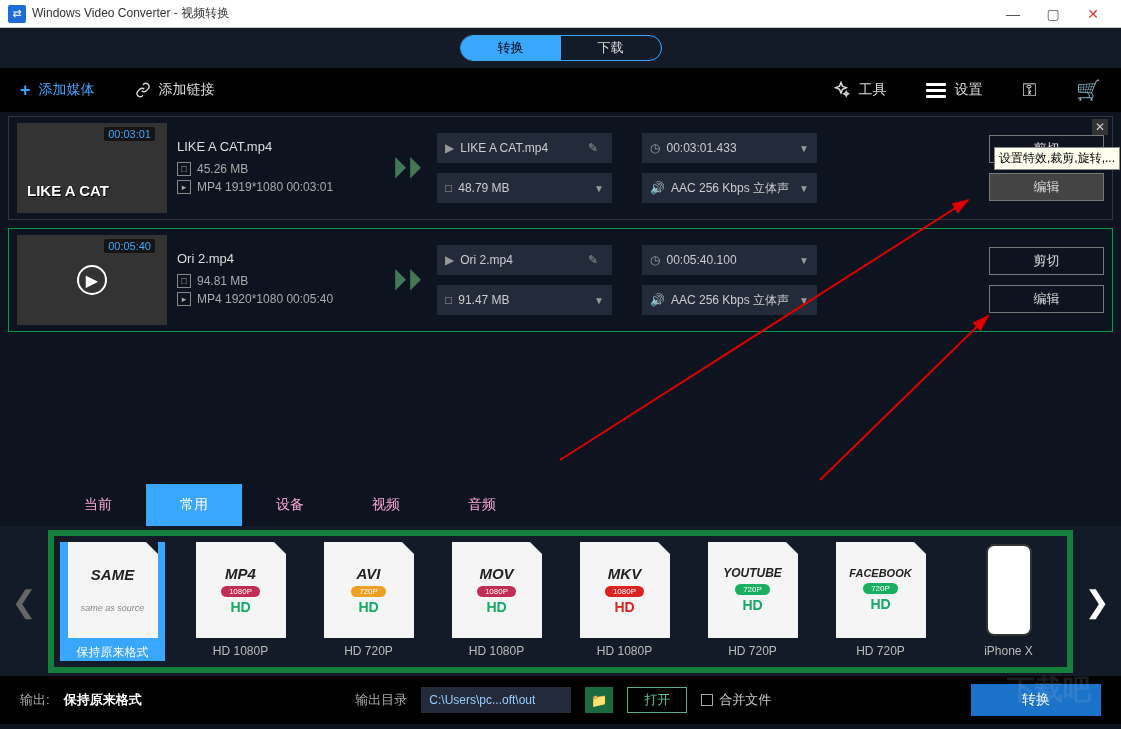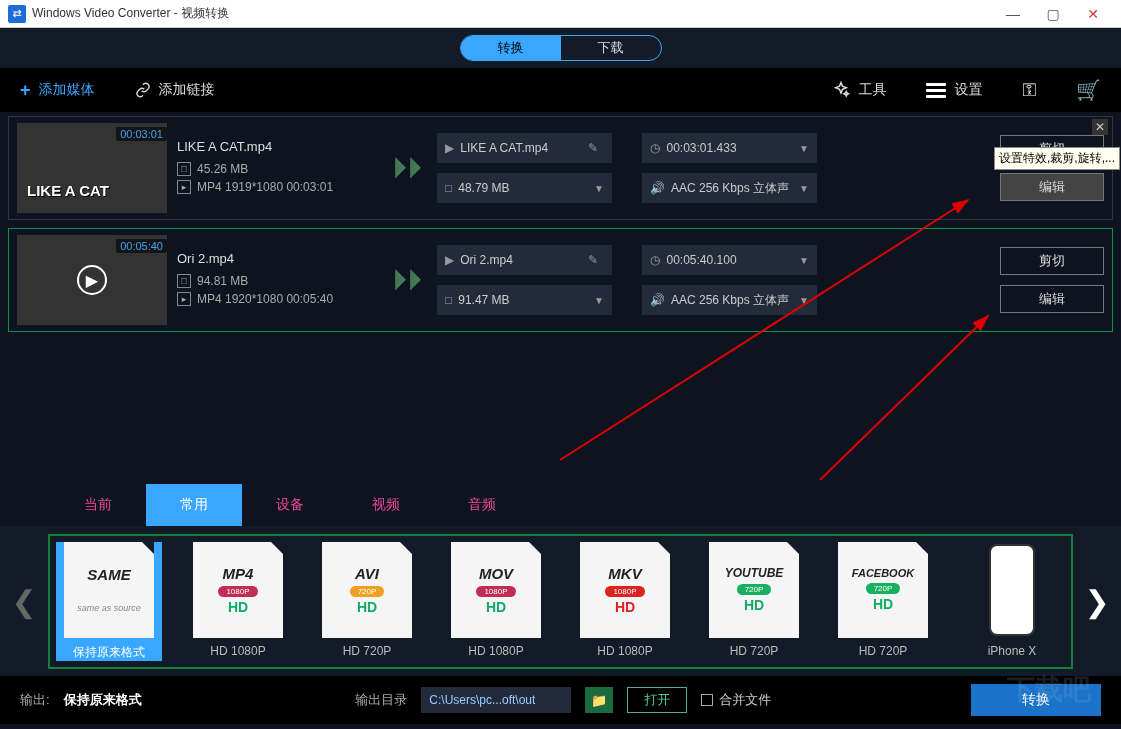--- a/index.html
+++ b/index.html
@@ -28,55 +28,55 @@
   .burger { display:flex; flex-direction:column; gap:3px; }
   .burger span { display:block; width:20px; height:3px; background:#fff; border-radius:1px;}
   .key-icon { color:#fff; font-size:18px; }
   .cart-icon { color:#fff; font-size:20px; }
   
   
   .file-list { padding: 4px 8px; }
   .file-row { display:flex; align-items:center; height:104px; border:1px solid #334; padding:6px 8px; margin-bottom:8px; position:relative;}
   .file-row.selected { border:1px solid #0a9648; }
   .file-row .thumb { width:150px; height:90px; position:relative; background:#333; overflow:hidden;}
-  .file-row .thumb .dur { position:absolute; top:4px; right:0; background:rgba(0,0,0,.6); color:#39a6ff; font-size:11px; padding:1px 4px; border-radius:2px;}
+  .file-row .thumb .dur { position:absolute; top:4px; right:12px; background:rgba(0,0,0,.6); color:#39a6ff; font-size:11px; padding:1px 4px; border-radius:2px;}
   .file-row .thumb .play { position:absolute; top:50%; left:50%; transform:translate(-50%,-50%); width:30px; height:30px; border:2px solid #fff; border-radius:50%; display:flex; align-items:center; justify-content:center; color:#fff;}
   .thumb-cat { background:linear-gradient(#8cf,#eef);}
   .thumb-cat .txt { position:absolute; bottom:14px; left:10px; font-weight:bold; color:#fff; font-size:15px; text-shadow:1px 1px #000;}
   .thumb-ori { background:linear-gradient(#05adf9,#0254a5);}
   
   .file-info { width:210px; padding-left:10px; color:#aaa; font-size:12px;}
   .file-info .name { color:#ddd; font-size:13px; margin-bottom:8px;}
   .file-info .line { display:flex; align-items:center; gap:6px; margin-bottom:4px;}
   .file-info .ic { width:14px; height:14px; border:1px solid #888; font-size:9px; display:flex; align-items:center; justify-content:center;}
   
   .arrow { width:60px; display:flex; align-items:center; justify-content:center; color:#475; font-size:30px;}
   
   .out-col { display:flex; flex-direction:column; gap:10px; }
   .dd { width:175px; height:30px; background:#232b3a; display:flex; align-items:center; padding:0 8px; color:#ccc; font-size:12px; position:relative; cursor:pointer;}
   .dd .ic { margin-right:6px; color:#999; font-size:12px;}
   .dd .pen { margin-left:auto; color:#999; margin-right:6px;}
   .dd .chev { color:#999; font-size:10px;}
   .dd.only-chev .chev { margin-left:auto; }
   
   .btn-col { display:flex; flex-direction:column; gap:10px; margin-left:auto;}
-  .btn { width:104px; height:28px; border:1px solid #777; background:transparent; color:#ddd; font-size:13px; cursor:pointer; display:flex; align-items:center; justify-content:center;margin-left:28px;}
+  .btn { width:115px; height:28px; border:1px solid #777; background:transparent; color:#ddd; font-size:13px; cursor:pointer; display:flex; align-items:center; justify-content:center;margin-left:28px;}
   .btn.hover { background:#444; }
   .row-close { position:absolute; top:2px; right:4px; width:16px; height:16px; background:#333; color:#ccc; font-size:12px; display:flex; align-items:center; justify-content:center; cursor:pointer;}
   .tooltip { position:absolute; top:30px; right:-8px; background:#fffff0; border:1px solid #888; color:#000; font-size:12px; padding:2px 4px; white-space:nowrap; z-index:10;}
   
   
   .format-section { margin-top:140px; }
   .format-tabs { display:flex; height:42px; align-items:stretch; padding-left:50px;}
-  .ftab { width:96px; display:flex; align-items:center; justify-content:center; color:#ec4899; font-size:14px; cursor:pointer;}
+  .ftab { width:96px; display:flex; align-items:center; justify-content:center; color:#f9a8d4; font-size:14px; cursor:pointer;}
   .ftab.active { background:#39a6ff; color:#fff;}
   
   .format-row { display:flex; align-items:center; height:150px; background:#141b28; padding:8px 0;}
   .navbtn { width:48px; display:flex; align-items:center; justify-content:center; color:#666; font-size:30px; cursor:pointer;}
-  .format-list { flex:1; display:flex; gap:23px; border:2px solid #15803d; padding:6px; overflow:hidden;}
+  .format-list { flex:1; display:flex; gap:23px; border:6px solid #15803d; padding:6px; overflow:hidden;}
   .fcard { width:122px; display:flex; flex-direction:column; align-items:center; cursor:pointer;}
   .fcard.selected { background:#39a6ff; }
   .fcard .doc { width:90px; height:96px; background:#f5f5f5; position:relative; display:flex; flex-direction:column; align-items:center; justify-content:center;}
   .fcard .doc::before { content:''; position:absolute; top:0; right:0; border-style:solid; border-width:0 12px 12px 0; border-color:transparent #141b28 transparent transparent;}
   .fcard .fmt-name { font-weight:bold; font-style:italic; font-size:15px; color:#222;}
   .fcard .pill { font-size:8px; padding:1px 8px; border-radius:8px; color:#fff; margin-top:4px;}
   .fcard .hd { font-size:14px; color:#1a6; font-weight:bold; margin-top:2px;}
   .fcard .sub { color:#888; font-style:italic; font-size:9px; margin-top:20px;}
   .fcard .phone { width:46px; height:92px; background:#fff; border:2px solid #333; border-radius:8px;}
   .fcard .lbl { color:#bbb; font-size:12px; margin-top:6px;}

